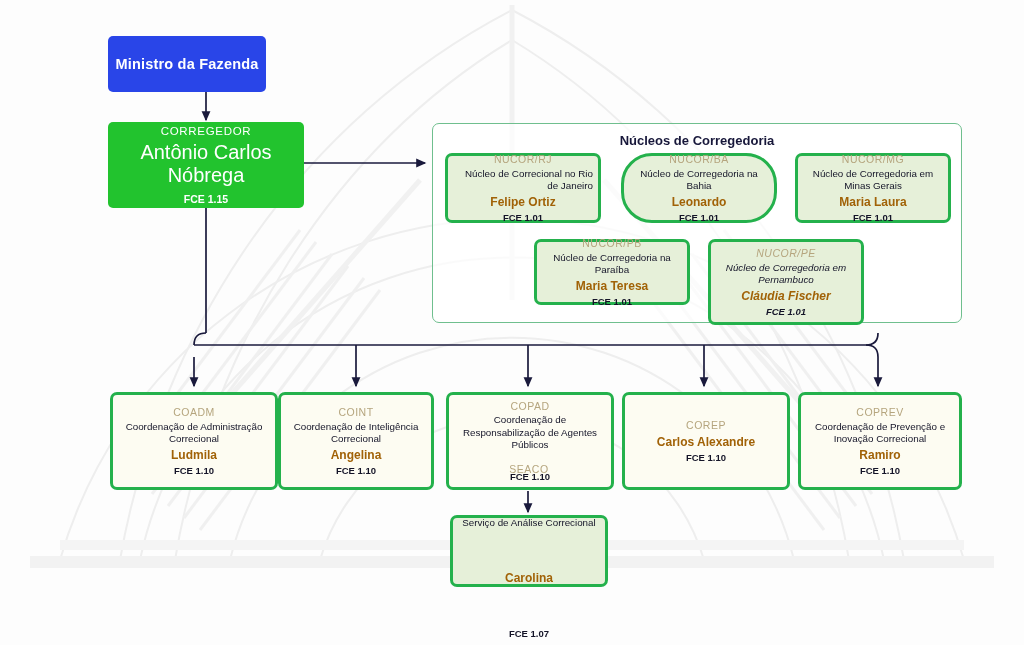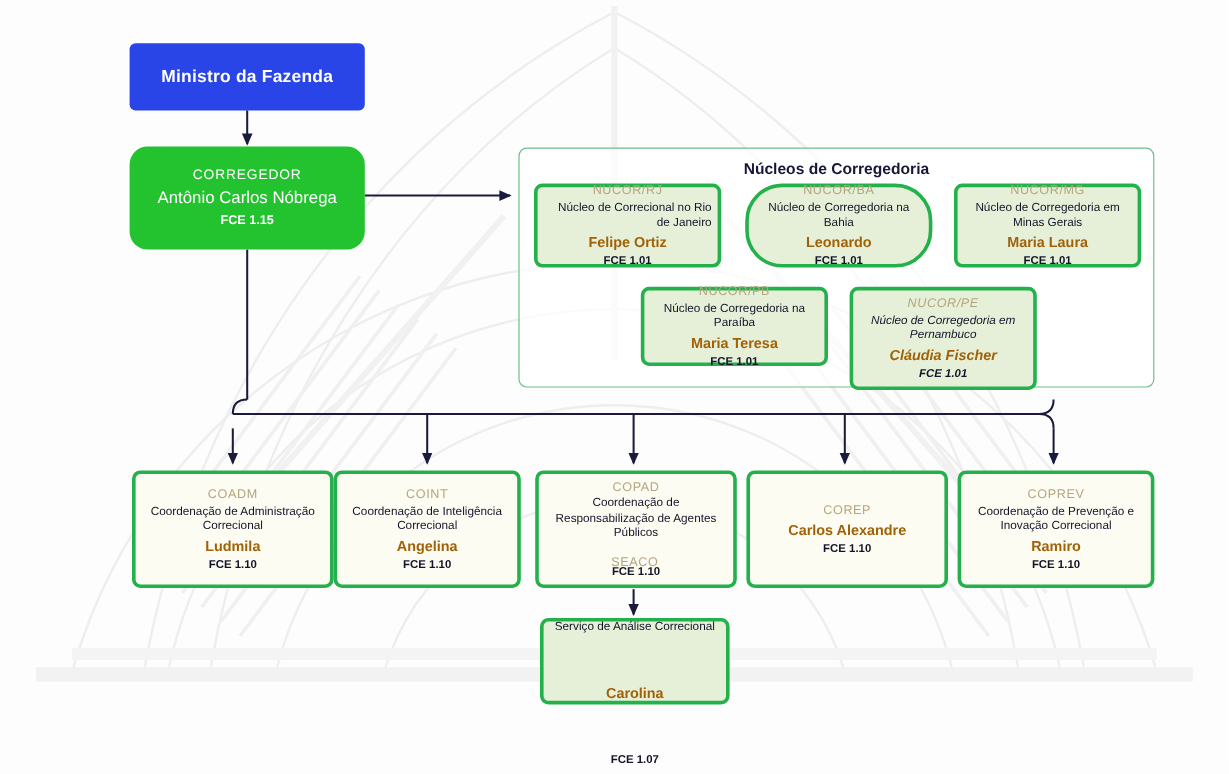--- a/index.html
+++ b/index.html
@@ -49,30 +49,30 @@
     border-radius: 5px;
     color: #ffffff;
   }
   .node-top .n-title {
     font-size: 14.5px;
     font-weight: bold;
     letter-spacing: .2px;
   }
   .node-head {
     background: #22c32e;
-    border-radius: 15px;
+    border-radius: 5px;
     color: #ffffff;
   }
   .node-head .n-code {
     font-size: 11.5px;
     letter-spacing: .7px;
     margin-bottom: 4px;
   }
   .node-head .n-person {
-    font-size: 14px;
+    font-size: 20px;
     margin-bottom: 6px;
   }
   .node-head .n-fce {
     font-size: 10.5px;
     font-weight: bold;
   }
   .node-unit {
     background: #e6f0d9;
     border: 3px solid #24b14c;
     border-radius: 7px;
@@ -190,21 +190,21 @@
       <path d="M194 357 L194 386" marker-end="url(#arrow)"></path>
       <path d="M356 345 L356 386" marker-end="url(#arrow)"></path>
       <path d="M528 345 L528 386" marker-end="url(#arrow)"></path>
       <path d="M704 345 L704 386" marker-end="url(#arrow)"></path>
       <path d="M878 357 L878 386" marker-end="url(#arrow)"></path>
 
       <path d="M528 491 L528 512" marker-end="url(#arrow)"></path>
     </g>
   </svg>
 
-  <div class="node node-top" style="left:108px; top:36px; width:196px; height:56px;">
+  <div class="node node-top" style="left:108px; top:36px; width:158px; height:56px;">
     <div class="n-title">Ministro da Fazenda</div>
   </div>
 
   <div class="node node-head" style="left:108px; top:122px; width:196px; height:86px;">
     <div class="n-code">CORREGEDOR</div>
     <div class="n-person">Antônio Carlos Nóbrega</div>
     <div class="n-fce">FCE 1.15</div>
   </div>
 
   <div id="nucleos-group" style="left:432px; top:123px; width:530px; height:200px;">

